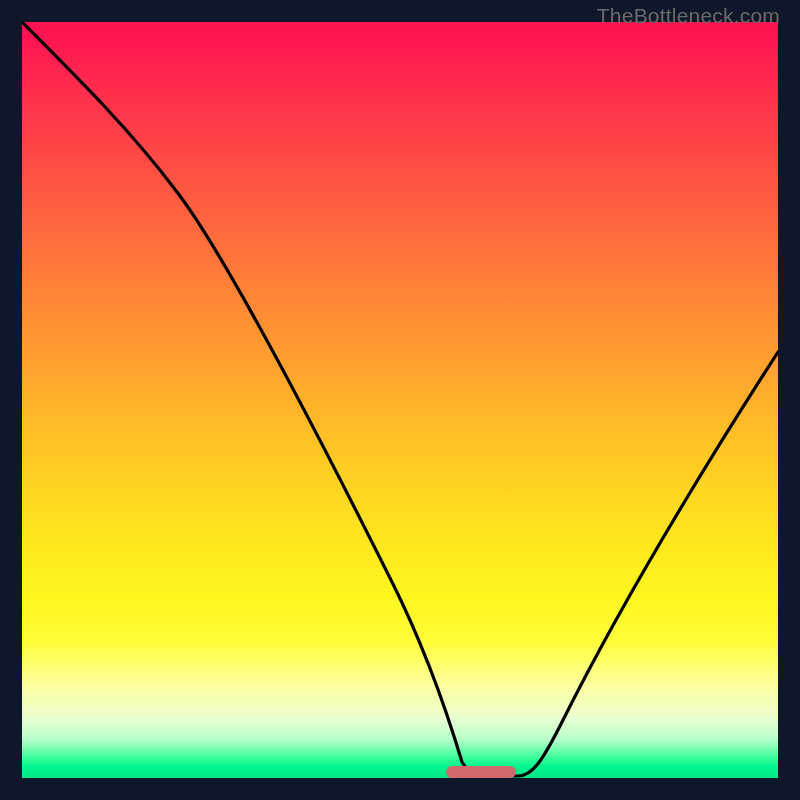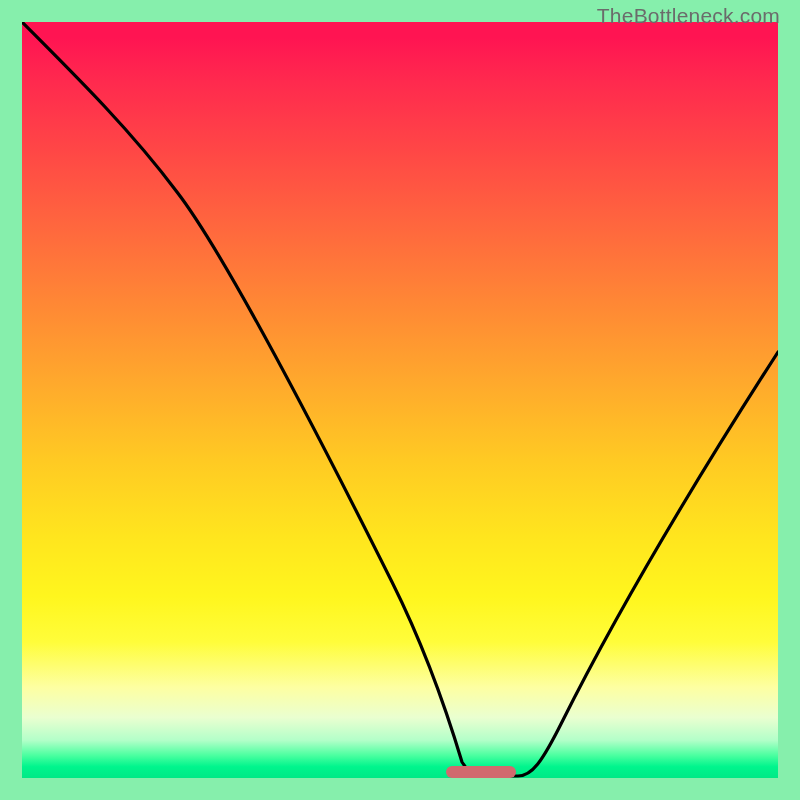--- a/index.html
+++ b/index.html
@@ -8,21 +8,21 @@
     width: 800px;
     height: 800px;
     overflow: hidden;
     background: #000;
     font-family: Arial, Helvetica, sans-serif;
   }
   .frame {
     position: relative;
     width: 800px;
     height: 800px;
-    background: #86efac;
+    background: #0f172a;
   }
   .plot-area {
     position: absolute;
     left: 22px;
     top: 22px;
     width: 756px;
     height: 756px;
     overflow: hidden;
   }
   .gradient {

